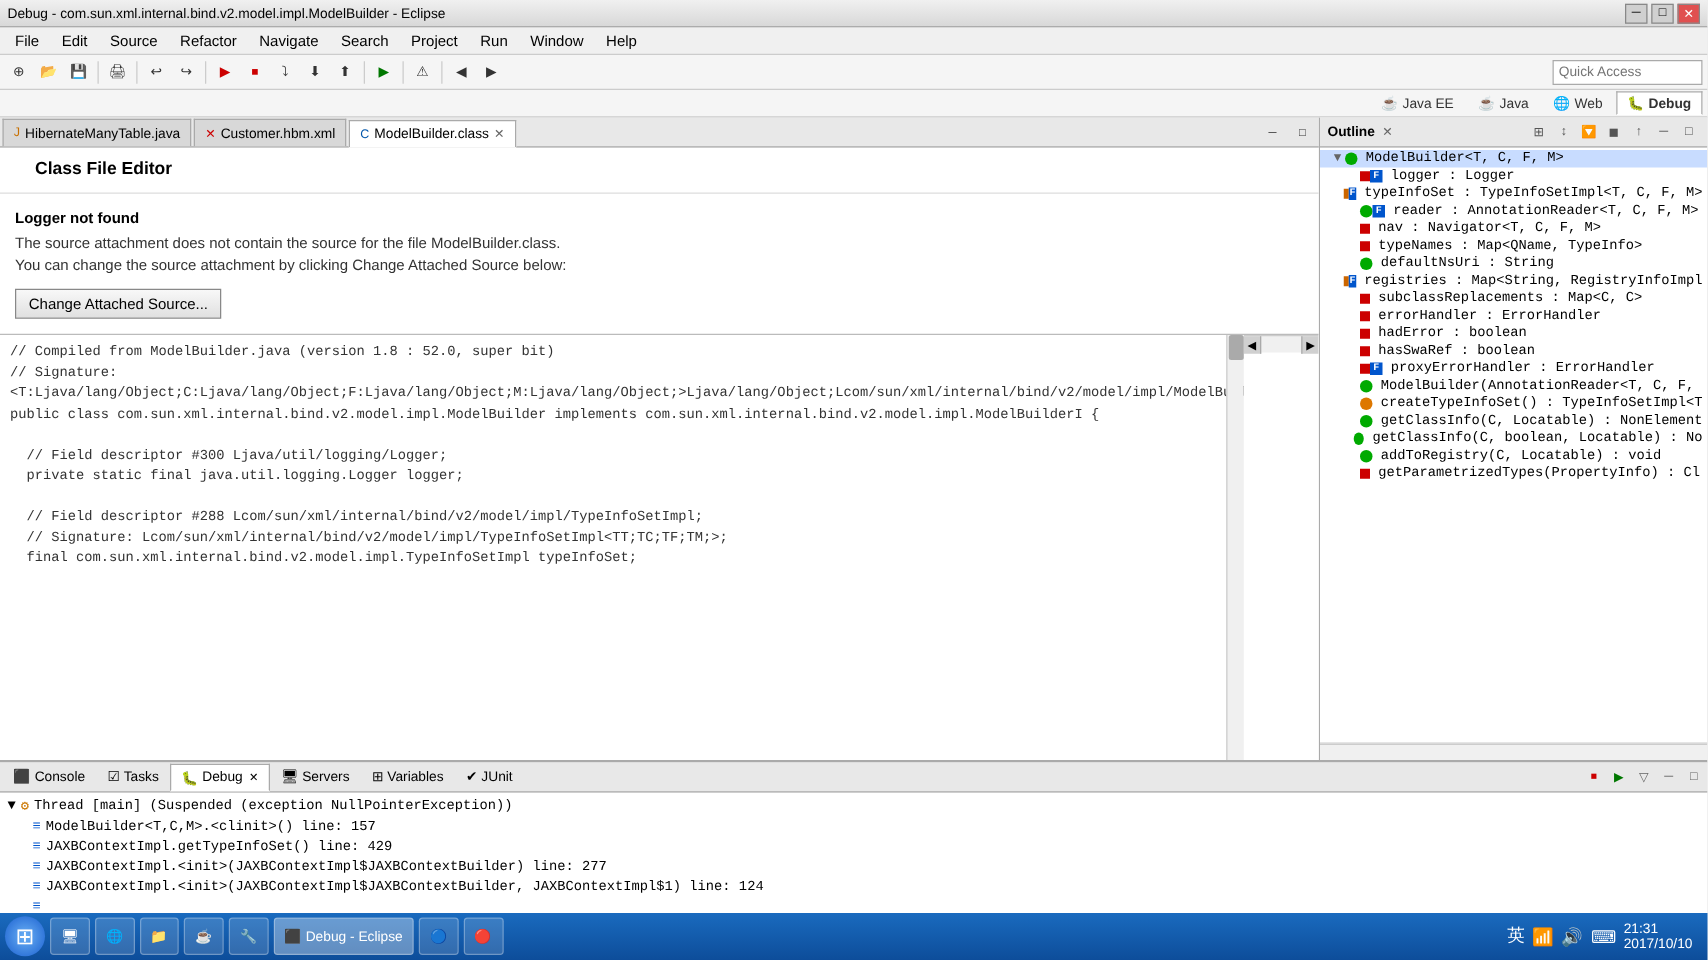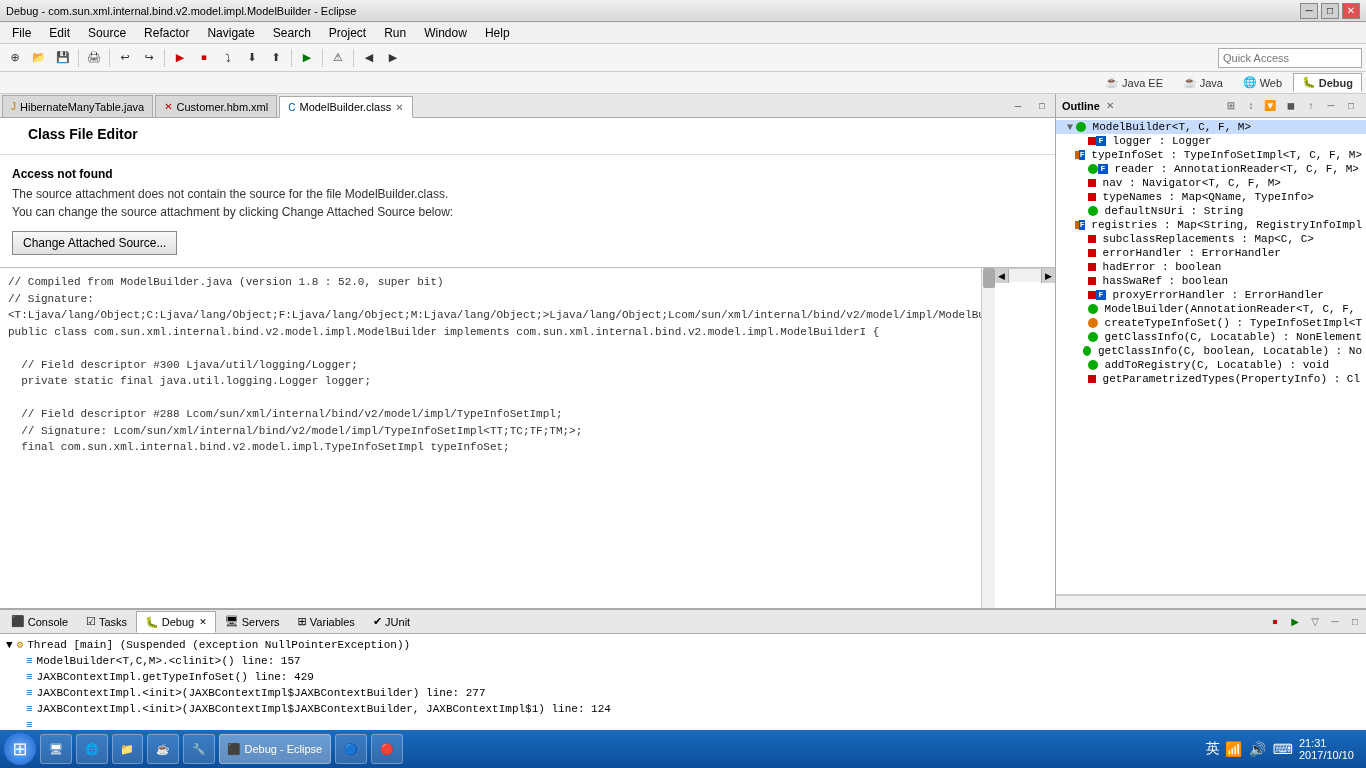--- a/index.html
+++ b/index.html
@@ -64,21 +64,21 @@
       color: #333;
     }
     .tb-separator { width: 1px; height: 18px; background: #ccc; margin: 0 2px; }
     .quick-access-area {
       margin-left: auto;
       display: flex;
       align-items: center;
       gap: 4px;
     }
     .quick-access-box {
-      width: 144px;
+      width: 120px;
       height: 20px;
       border: 1px solid #aaa;
       background: white;
       padding: 0 4px;
       font-size: 11px;
     }
     .persp-btn {
       padding: 2px 8px;
       border: 1px solid transparent;
       background: transparent;
@@ -481,21 +481,21 @@
         </div>
       </div>
 
       <div id="editor-content">
 
         <div id="editor-header">
           <h2>Class File Editor</h2>
         </div>
 
         <div id="source-not-found-area">
-          <div class="snf-title">Access not found</div>
+          <div class="snf-title">Logger not found</div>
           <p>The source attachment does not contain the source for the file ModelBuilder.class.</p>
           <p>You can change the source attachment by clicking Change Attached Source below:</p>
           <button id="change-source-btn">Change Attached Source...</button>
         </div>
 
         <div style="flex:1; display:flex; flex-direction:row; overflow:hidden;">
           <div id="code-area">
             <div id="code-scrollbar-right">
               <div style="width:12px; height:20px; background:#aaa; margin:0 1px; border-radius:2px;"></div>
             </div>

